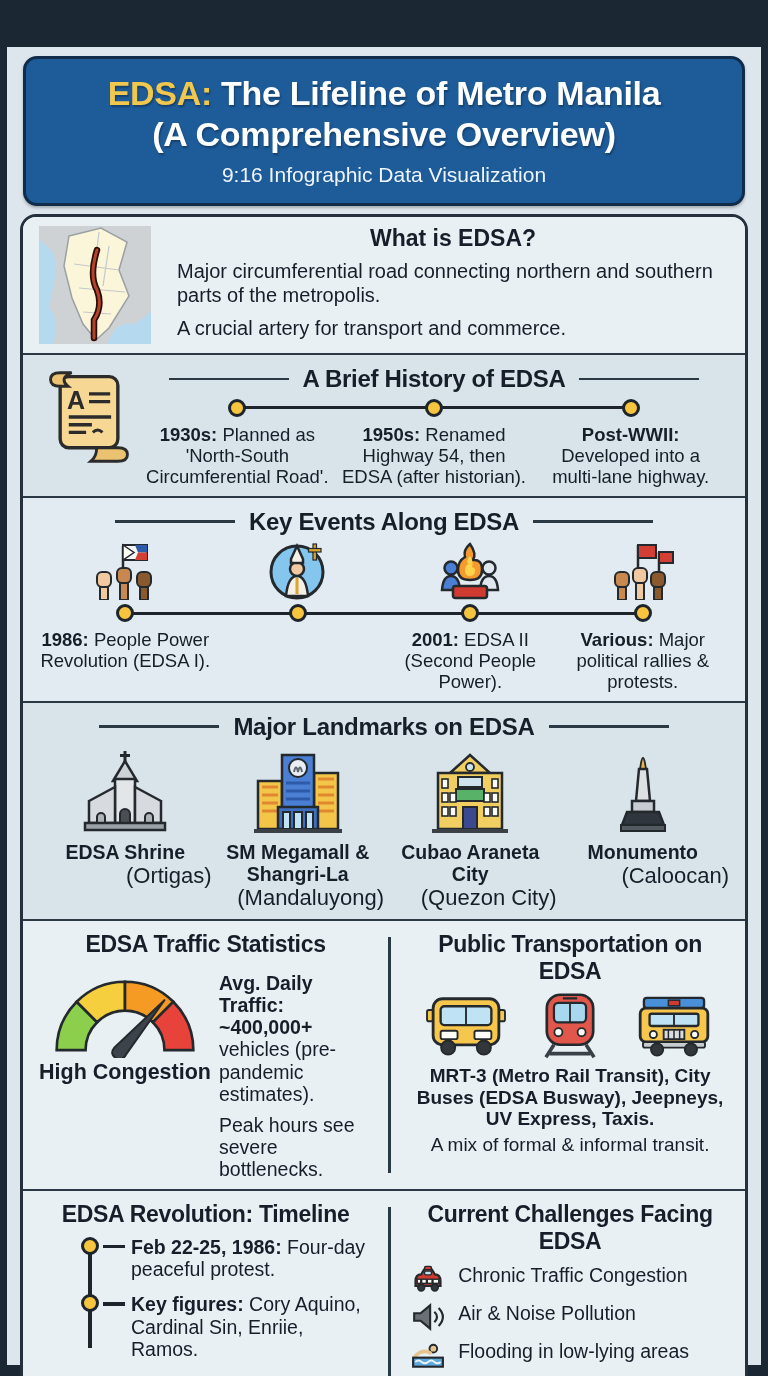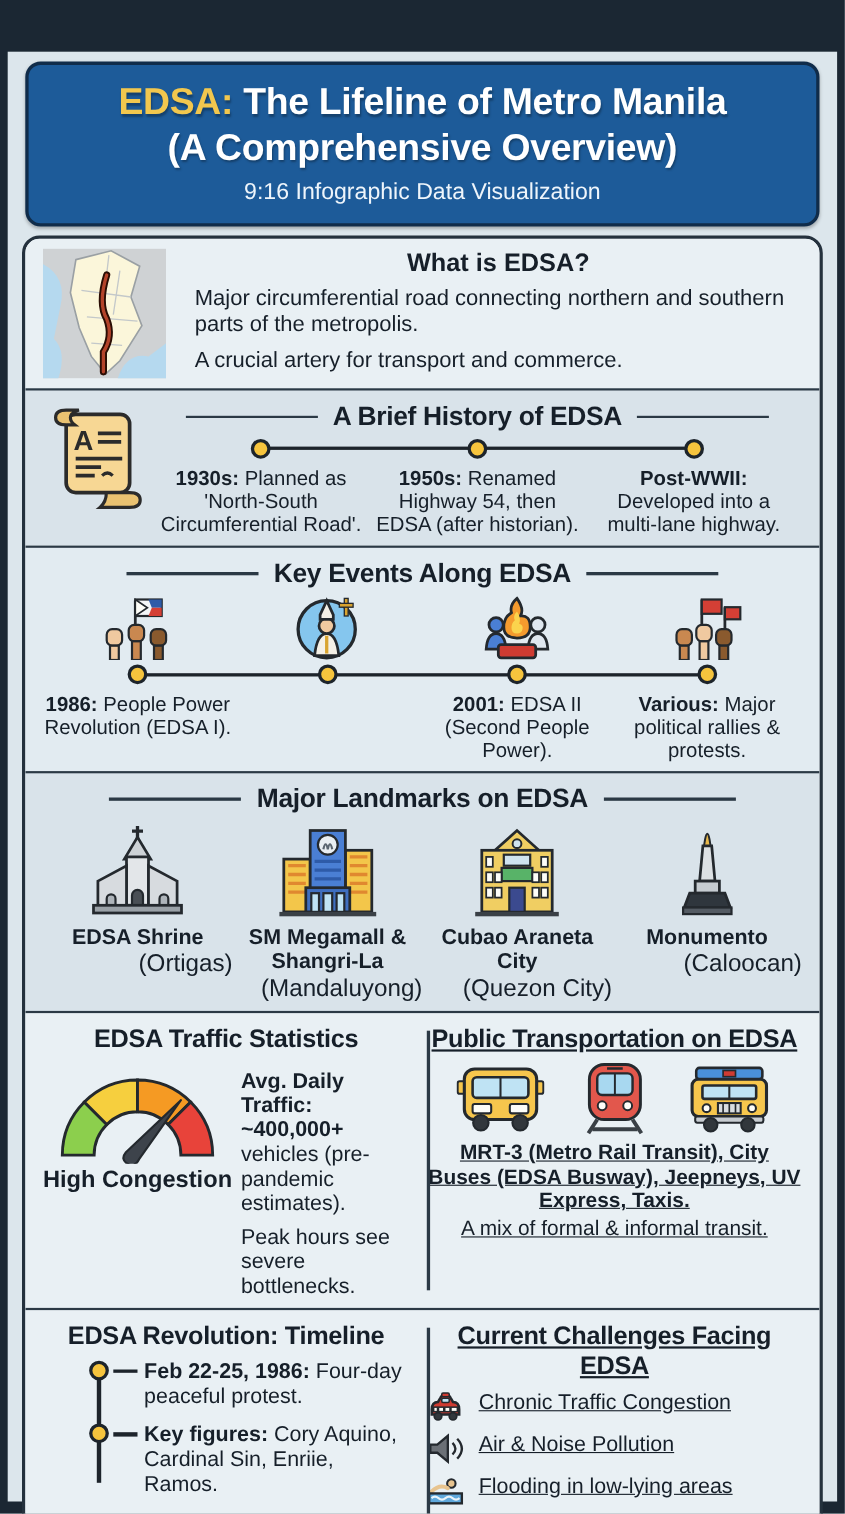--- a/index.html
+++ b/index.html
@@ -83,21 +83,21 @@
   .grid4 { display:flex; align-items:flex-start; }
   .g-item { flex:1; text-align:center; }
   .g-icon { display:block; margin:2px auto 6px; }
   .g-name { font-size:19.5px; font-weight:bold; line-height:1.15; max-width:160px; margin:0 auto; }
   .g-sub  { font-size:22px; line-height:1.15;text-align:right; }
 
   
   .row { display:flex; position:relative; }
   .vdiv { position:absolute; left:50.6%; top:16px; bottom:16px; width:2.5px; background:#2b3945; }
   .col-l { width:50.6%; padding-right:16px; }
-  .col-r { width:49.4%; padding-left:0;text-decoration:underline; }
+  .col-r { width:49.4%; padding-left:23px; }
   .col-title { text-align:center; font-size:23px; font-weight:bold; letter-spacing:-.3px; margin:2px 0 8px; }
 
   .stats-flex { display:flex; align-items:flex-start; gap:8px; }
   .gauge-wrap { flex:none; width:172px; text-align:center; }
   .gauge-label { font-size:21.5px; font-weight:bold; margin-top:2px; }
   .stats-text { flex:1; font-size:19.5px; line-height:1.14; padding-top:6px; }
   .stats-text p + p { margin-top:9px; }
 
   .trans-icons { display:flex; justify-content:center; align-items:center; gap:30px; margin:2px 0 6px; }
   .trans-l1 { text-align:center; font-size:19px; font-weight:bold; line-height:1.15; }

